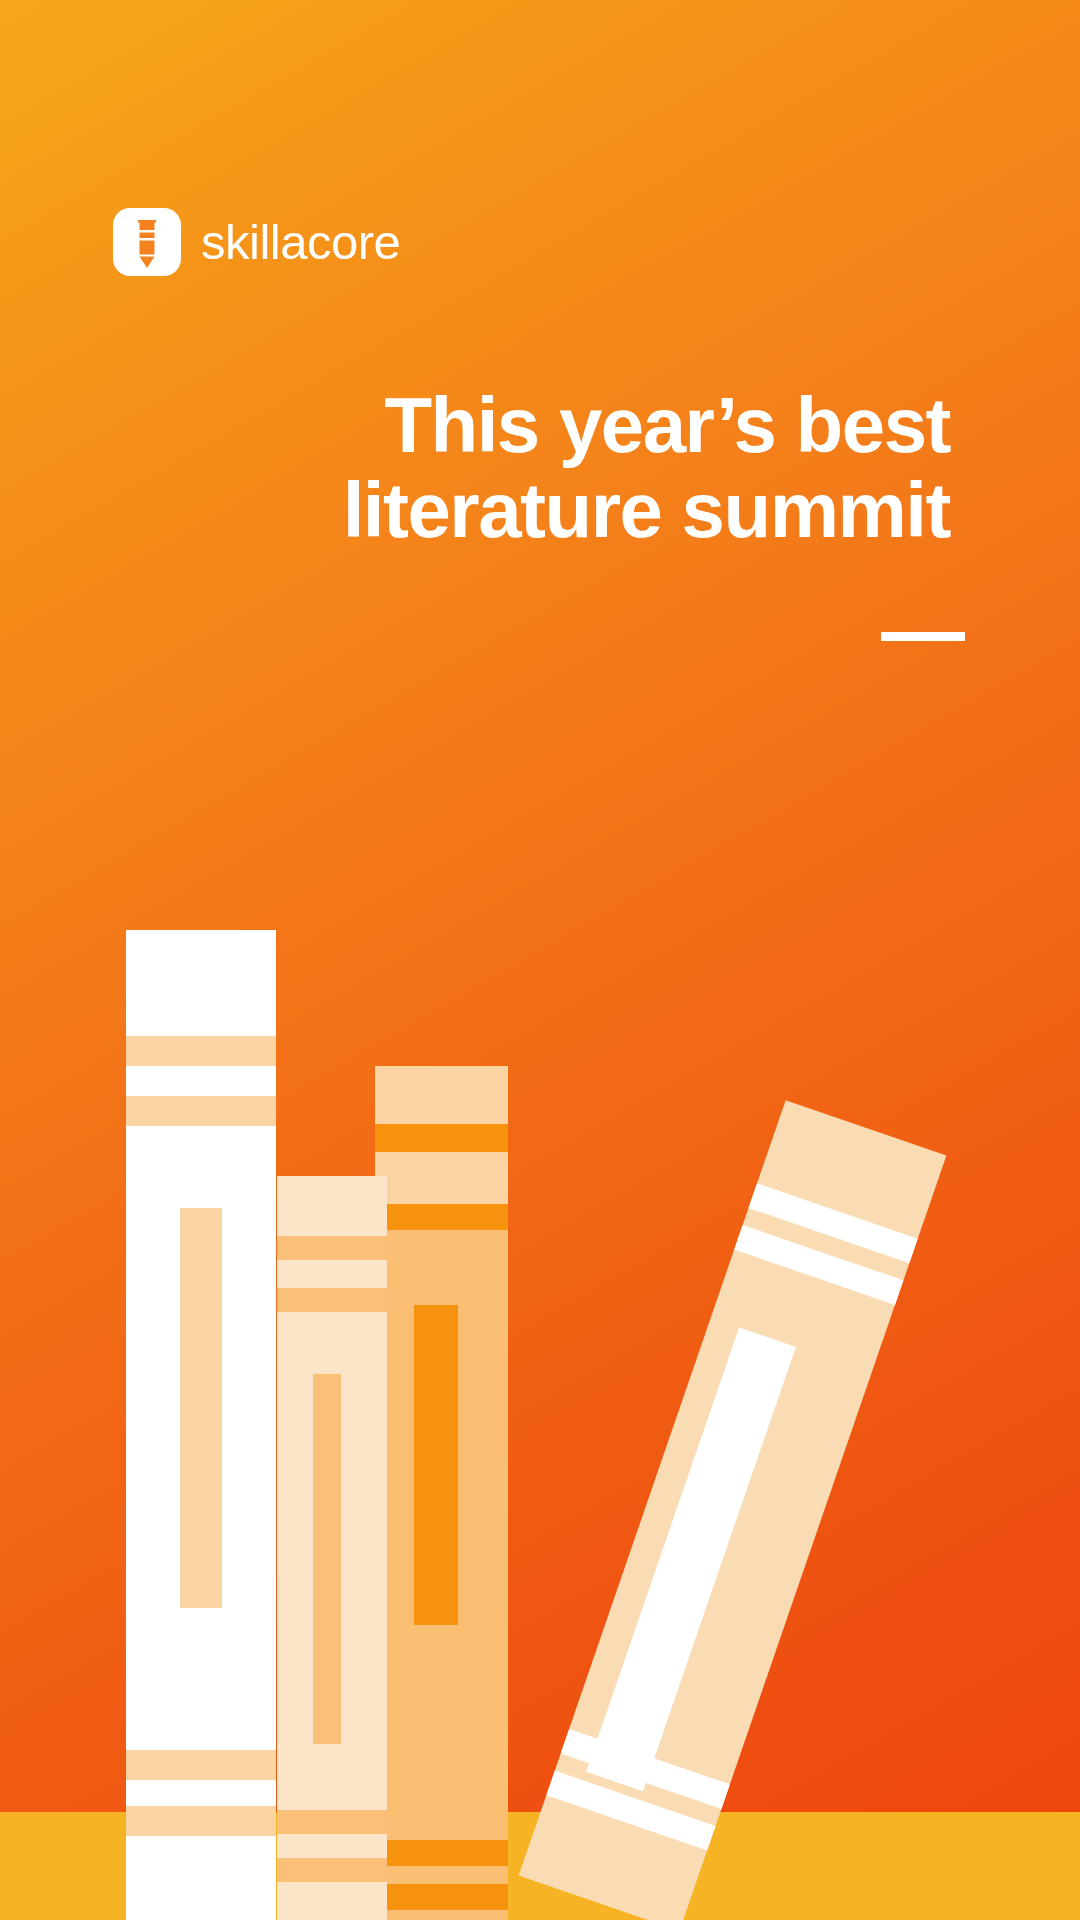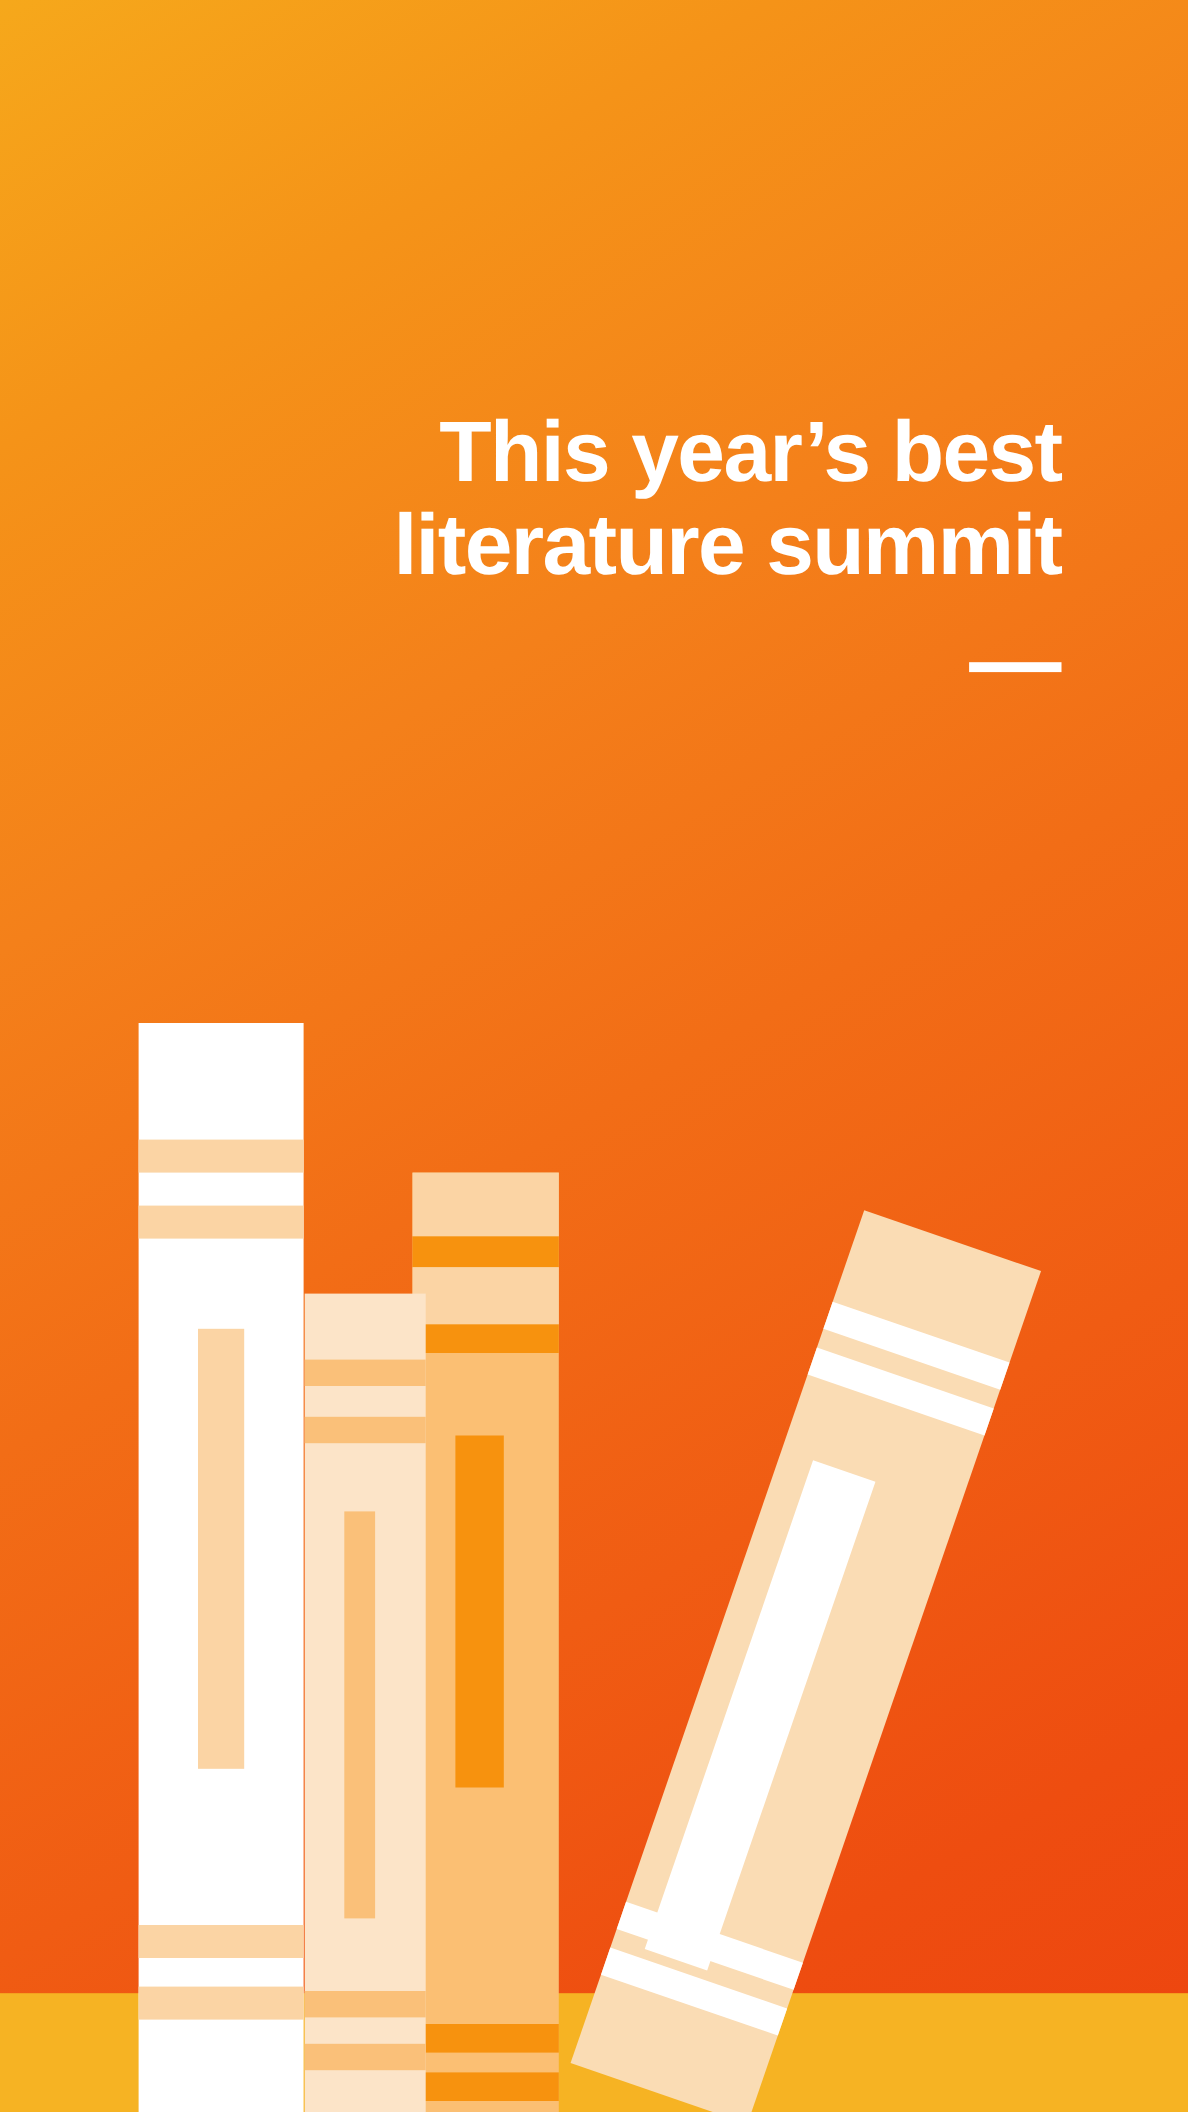--- a/index.html
+++ b/index.html
@@ -67,21 +67,21 @@
     top: 368px;
     width: 780px;
     text-align: right;
   }
   .headline {
     color: #ffffff;
     font-size: 78px;
     line-height: 1.09;
     font-weight: 700;
     letter-spacing: -1.5px;
-    margin: 0;
+    margin: 15px;
     white-space: pre-line;
   }
   .divider {
     display: inline-block;
     width: 84px;
     height: 9px;
     background: #ffffff;
     margin: 64px 0 0 0;
     vertical-align: middle;
   }
@@ -148,20 +148,33 @@
         <rect x="126" y="90" width="150" height="990" fill="#FFFFFF"></rect>
         <rect x="126" y="196" width="150" height="30" fill="#FBD4A4"></rect>
         <rect x="126" y="256" width="150" height="30" fill="#FBD4A4"></rect>
         <rect x="180" y="368" width="42" height="400" fill="#FBD4A4"></rect>
         <rect x="126" y="910" width="150" height="30" fill="#FBD4A4"></rect>
         <rect x="126" y="966" width="150" height="30" fill="#FBD4A4"></rect>
       </g>
     </svg>
   </div>
 
+  <div class="logo-row">
+    <div class="logo-mark">
+      <svg width="68" height="68" viewBox="0 0 68 68" xmlns="http://www.w3.org/2000/svg" aria-hidden="true">
+
+        <path d="M26.5 14 h15 v8 h-15 z" fill="#F58220"></path>
+        <path d="M26.5 24.5 h15 v5.5 h-15 z" fill="#F58220"></path>
+        <path d="M26.5 32.5 h15 v14 h-15 z" fill="#F58220"></path>
+        <path d="M26.5 48.5 L34 60 L41.5 48.5 z" fill="#F58220"></path>
+        <rect x="25" y="12" width="18" height="2.6" fill="#F58220"></rect>
+      </svg>
+    </div>
+    <div class="logo-word">skillacore</div>
+  </div>
 
   <div class="copy">
     <h1 class="headline">This year’s best
 literature summit</h1>
     <div class="divider"></div>
   </div>
 
 </div>
 
 </body></html>

